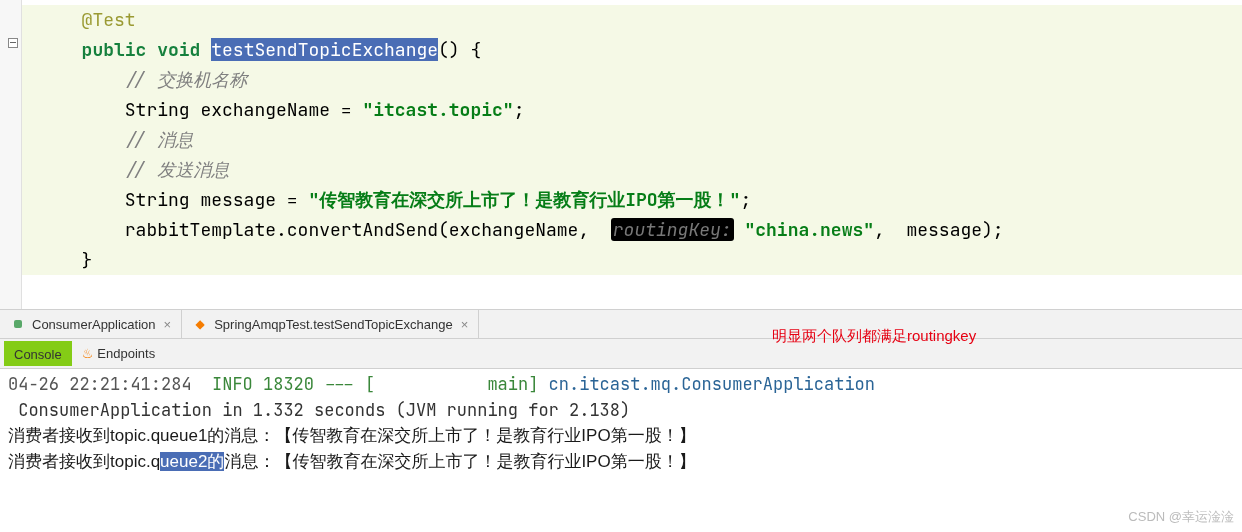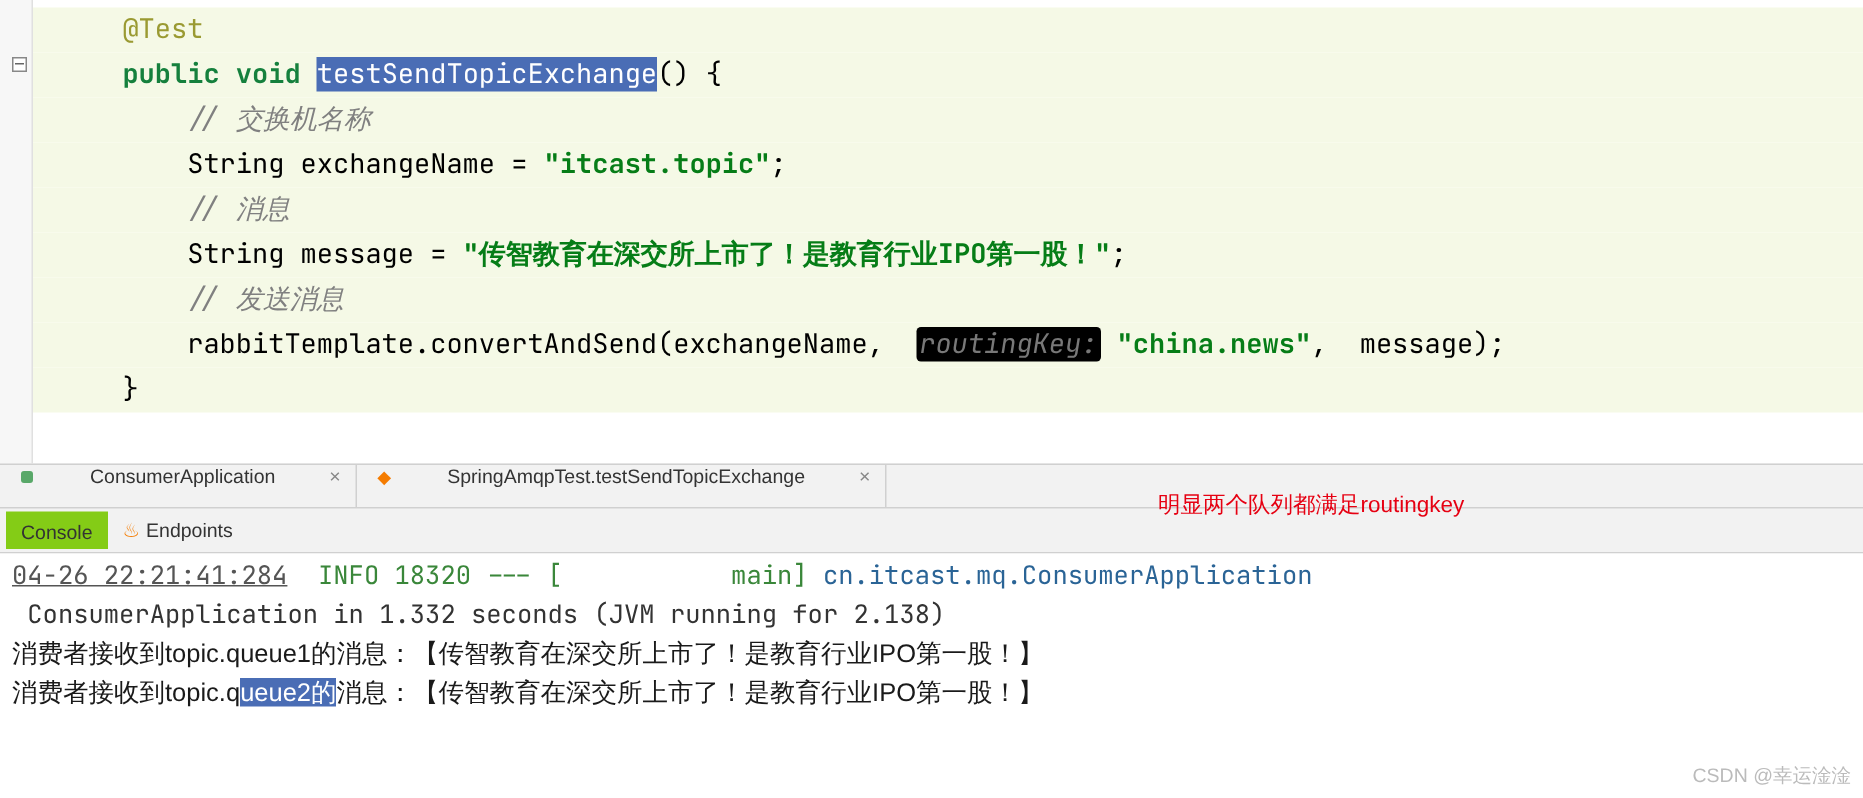--- a/index.html
+++ b/index.html
@@ -15,35 +15,35 @@
     .hl-line { background: #f5f9e6; }
     
     .annotation { color: #9a9a32; }
     .keyword { color: #15803d; font-weight: 600; }
     .selected { background: #4a6db5; color: #fff; }
     .comment { color: #808080; font-style: italic; }
     .string { color: #067d17; font-weight: 600; }
     .param-hint { color: #787878; font-style: italic; background: #000000; padding: 0 2px; border-radius: 3px; }
     
     .tabs-row { display: flex; align-items: center; height: 30px; background: #f2f2f2; border-top: 1px solid #d0d0d0; border-bottom: 1px solid #d0d0d0; position: relative; }
-    .tab { display: flex; align-items: flex-start; padding: 0 10px; height: 100%; border-right: 1px solid #d0d0d0; color: #333; font-family: sans-serif; font-size: 13px; cursor: pointer; gap: 28px; }
+    .tab { display: flex; align-items: center; padding: 0 10px; height: 100%; border-right: 1px solid #d0d0d0; color: #333; font-family: sans-serif; font-size: 13px; cursor: pointer; }
     .tab-icon { width: 16px; height: 16px; margin-right: 6px; display: flex; align-items: center; justify-content: center; }
     .close-x { margin-left: 8px; color: #888; font-weight: normal; cursor: pointer; }
     .annotation-text { position: absolute; color: #e60012; font-family: sans-serif; font-size: 15px; font-weight: 500; margin-top: 12px; }
     
     .tools-row { display: flex; align-items: center; height: 30px; background: #f2f2f2; border-bottom: 1px solid #d0d0d0; padding-left: 4px; font-family: sans-serif; font-size: 13px; }
     .tool-tab { padding: 4px 10px; color: #333; cursor: pointer; }
     .tool-tab.active { background: #84cc16; border-top: 2px solid transparent; }
     .flame-icon { color: #f57c00; margin-right: 4px; }
     
     .console-area { background: #fff; padding: 2px 8px; font-family: "JetBrains Mono", monospace; font-size: 17px; line-height: 26px; }
     .log-line { white-space: pre; color: #333; }
     .log-info { color: #3a873a; }
     .log-pkg { color: #2a6496; }
-    .log-time { color: #555; text-decoration: underline; }
+    .log-time { color: #555; }
     .log-highlight { background: #4a6db5; color: #fff; margin-top: 18px; }
     .cn-text { font-family: "SimSun", sans-serif; color: #1a1a1a; }
     
     .watermark { position: absolute; right: 8px; bottom: 6px; color: #bbb; font-family: sans-serif; font-size: 13px; }
     
     .green-dot { width: 8px; height: 8px; background: #59a869; border-radius: 2px; display: inline-block; }
     .orange-arrow { color: #f57c00; font-size: 12px; }
   </style>
 </head>
 <body>
@@ -51,22 +51,22 @@
 <div class="editor-area">
   <div class="gutter">
     <div class="gutter-expander"></div>
   </div>
   <div class="code-content">
     <div class="code-line hl-line">  <span class="annotation">@Test</span></div>
     <div class="code-line hl-line">  <span class="keyword">public void</span> <span class="selected">testSendTopicExchange</span><span>() {</span></div>
     <div class="code-line hl-line">      <span class="comment">// 交换机名称</span></div>
     <div class="code-line hl-line">      <span>String exchangeName = </span><span class="string">"itcast.topic"</span><span>;</span></div>
     <div class="code-line hl-line">      <span class="comment">// 消息</span></div>
+    <div class="code-line hl-line">      <span class="comment">// 发送消息</span></div>
     <div class="code-line hl-line">      <span>String message = </span><span class="string">"传智教育在深交所上市了！是教育行业IPO第一股！"</span><span>;</span></div>
-    <div class="code-line hl-line">      <span class="comment">// 发送消息</span></div>
     <div class="code-line hl-line">      <span>rabbitTemplate.convertAndSend(exchangeName,  </span><span class="param-hint">routingKey:</span><span> </span><span class="string">"ch</span><span class="string">i</span><span class="string">na.news"</span><span>,  message);</span></div>
     <div class="code-line hl-line">  <span>}</span></div>
   </div>
 </div>
 
 <div class="tabs-row">
   <div class="tab">
     <span class="tab-icon">
         <span class="green-dot"></span>
       </span>

